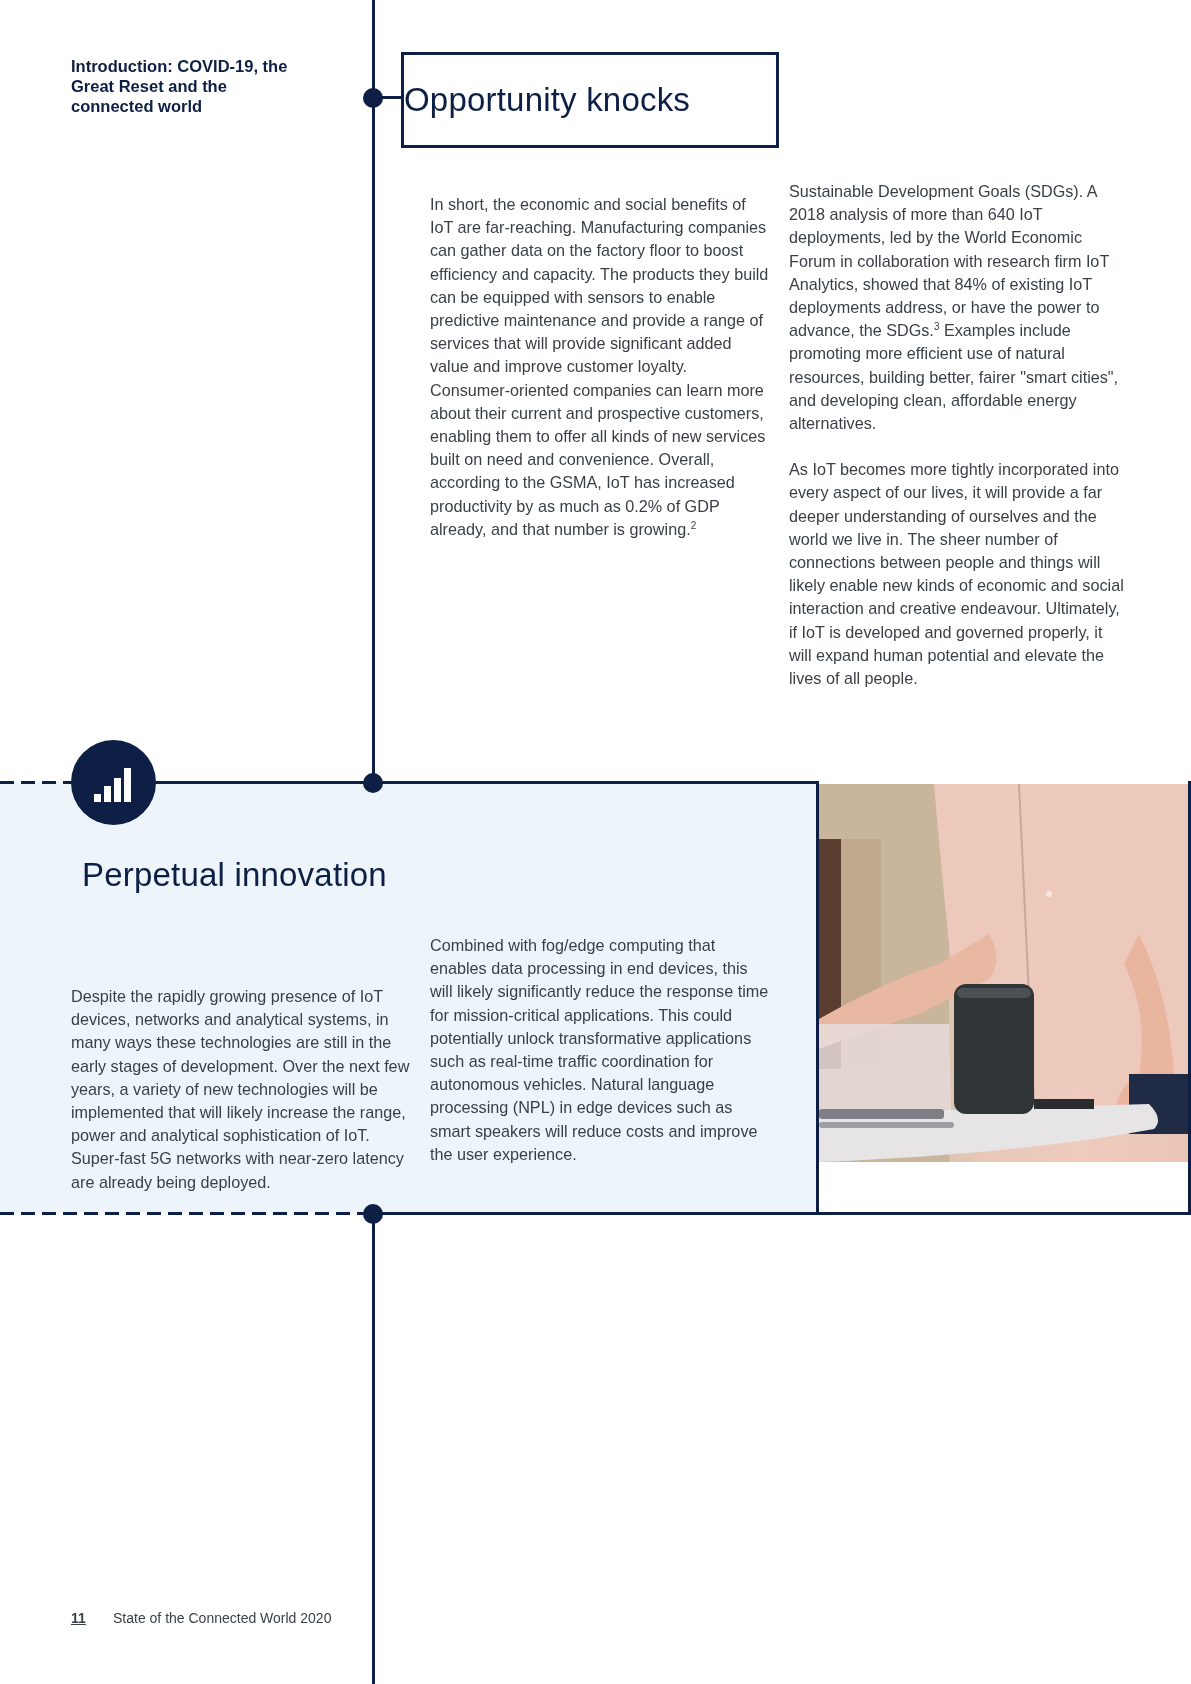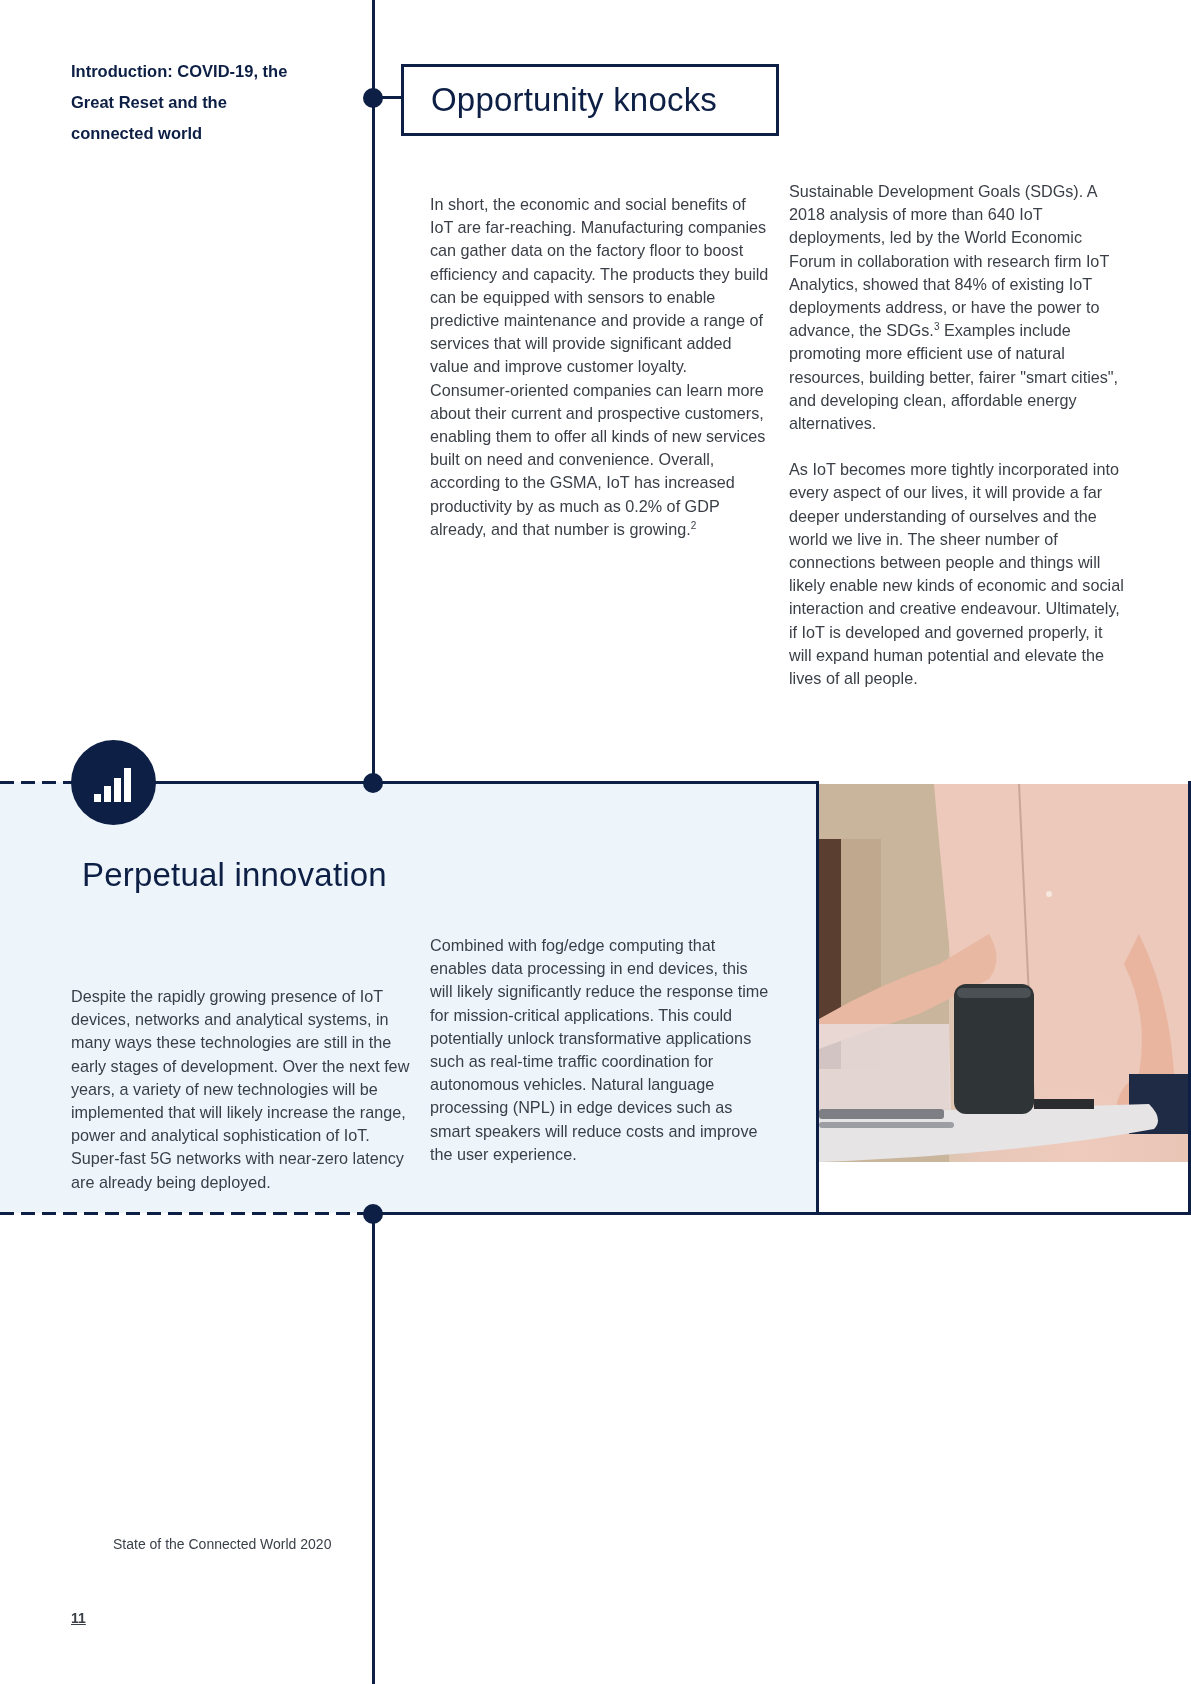--- a/index.html
+++ b/index.html
@@ -8,31 +8,31 @@
       background: #ffffff;
       font-family: "Liberation Sans", sans-serif;
       color: #0d1f45;
     }
     .abs { position: absolute; }
     .navy { background: #0d1f45; }
 
     
     .section-header {
       left: 71px; top: 56px; width: 230px;
-      font-size: 16.5px; line-height: 31px; font-weight: bold; color: #0d1f45;
+      font-size: 16.5px; line-height: 20px; font-weight: bold; color: #0d1f45;
     }
 
     
     .vline { left: 372px; width: 3px; background: #0d1f45; }
     .dot { width: 20px; height: 20px; border-radius: 50%; background: #0d1f45; }
 
     .title-box {
-      left: 401px; top: 64px; width: 378px; height: 72px;
+      left: 401px; top: 52px; width: 378px; height: 96px;
       border: 3px solid #0d1f45; box-sizing: border-box;
-      display: flex; align-items: center; padding-left: 27px;
+      display: flex; align-items: center; 
     }
     .title-box h1 {
       margin: 0; font-size: 33px; font-weight: normal; color: #0d1f45;
       letter-spacing: 0.2px;
     }
 
     .body-text {
       font-size: 16.2px; line-height: 23.2px; color: #3a3f47;
       margin: 0;
     }
@@ -73,21 +73,21 @@
     .col3 { left: 71px; top: 969px; width: 340px; }
     .col4 { left: 430px; top: 918px; width: 340px; }
 
     
     .photo {
       left: 819px; top: 784px; width: 369px; height: 378px; overflow: hidden;
       background: linear-gradient(90deg, #c9b8a0 0%, #d6c4ad 28%, #e8c7b8 45%, #eecbbd 70%, #e9c5b6 100%);
     }
 
     .footer-num { left: 71px; top: 1610px; font-size: 14px; font-weight: bold; color: #3a3f47; text-decoration: underline; }
-    .footer-title { left: 113px; top: 1536px; font-size: 14px; color: #3a3f47; }
+    .footer-title { left: 113px; top: 1610px; font-size: 14px; color: #3a3f47; }
   </style>
 </head>
 <body>
 
 <div class="abs section-header">Introduction: COVID-19, the Great Reset and the connected world</div>
 
 <div class="abs vline" style="top:0; height:782px;"></div>
 <div class="abs vline" style="top:1213px; height:471px;"></div>
 
 <div class="abs dot" style="left:363px; top:88px;"></div>

